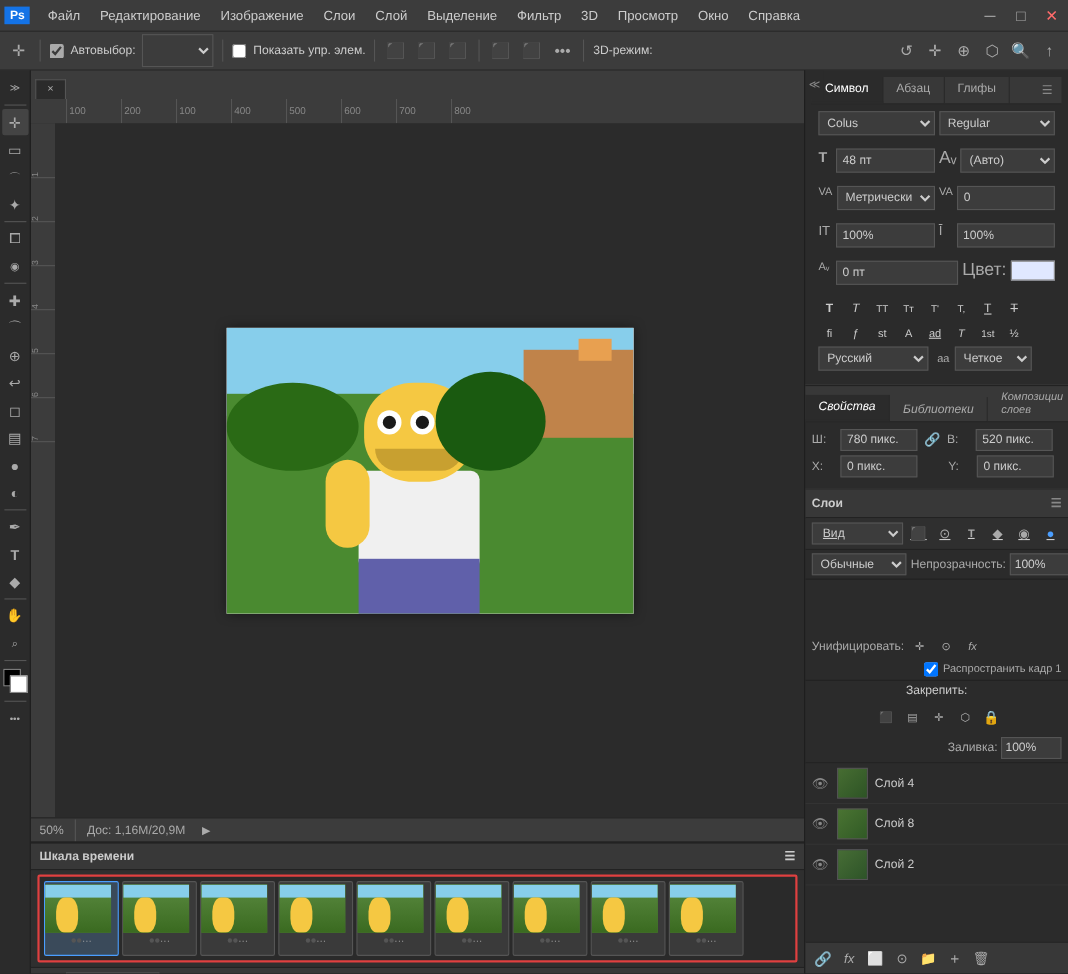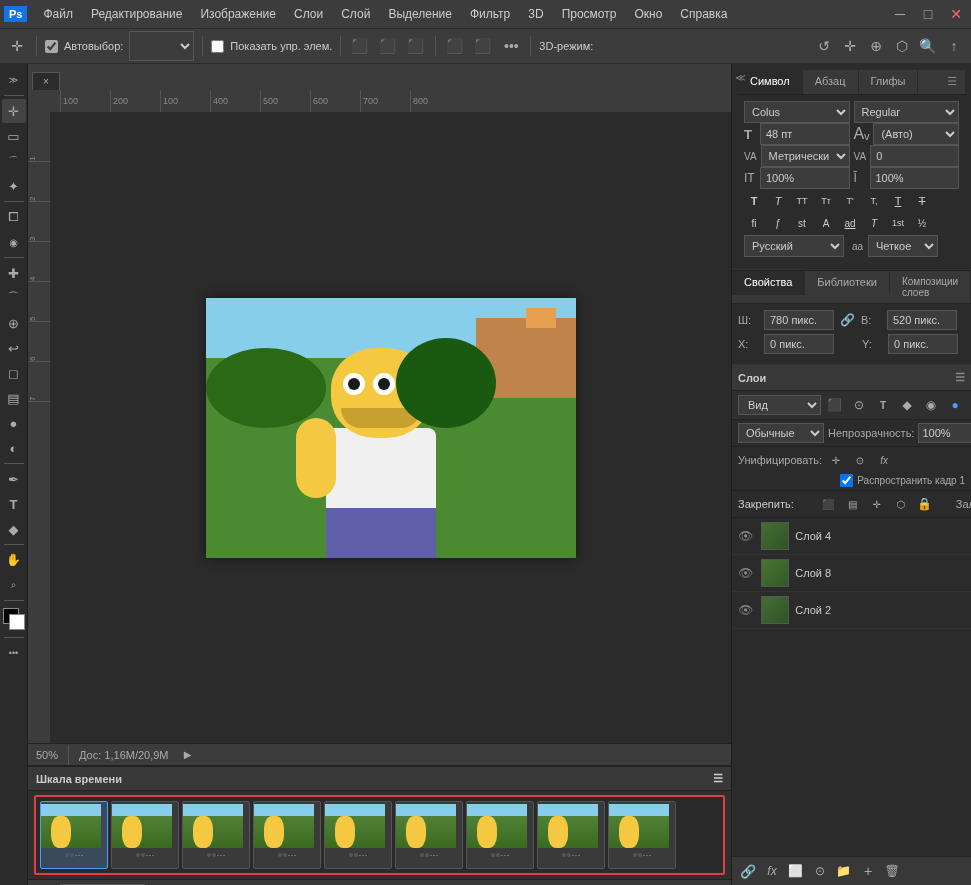--- a/index.html
+++ b/index.html
@@ -63,48 +63,48 @@
     .tl-select { background: #3c3c3c; border: 1px solid #555; color: #ccc; font-size: 11px; padding: 1px 4px; height: 18px; }
 
     
     .right-panel { width: 240px; background: #2b2b2b; border-left: 1px solid #1e1e1e; display: flex; flex-direction: column; overflow: hidden; }
     .panel-tabs { display: flex; background: #383838; border-bottom: 1px solid #222; }
     .panel-tab { padding: 5px 12px; font-size: 11px; color: #aaa; cursor: pointer; border-right: 1px solid #2a2a2a; }
     .panel-tab.active { background: #2b2b2b; color: #fff; border-bottom: 2px solid #2b2b2b; }
     .panel-menu-icon { margin-left: auto; padding: 5px 8px; color: #888; cursor: pointer; }
 
     .char-panel { padding: 6px; flex: none; border-bottom: 1px solid #333; }
-    .char-row { display: flex; align-items: center; gap: 4px; margin-bottom: 0; }
+    .char-row { display: flex; align-items: flex-start; gap: 4px; margin-bottom: 12px; }
     .char-input { background: #3c3c3c; border: 1px solid #555; color: #ccc; font-size: 11px; padding: 2px 5px; height: 22px; flex: 1; }
     .char-input-sm { width: 60px; }
     .char-label { color: #aaa; font-size: 16px; min-width: 12px; }
     .char-select { background: #3c3c3c; border: 1px solid #555; color: #ccc; font-size: 11px; padding: 1px 3px; height: 22px; flex: 1; }
     .color-swatch { width: 40px; height: 18px; background: #e0e8ff; border: 1px solid #888; cursor: pointer; }
     .char-icons-row { display: flex; align-items: center; gap: 4px; margin: 2px 0; }
     .char-icon-btn { width: 20px; height: 20px; display: flex; align-items: center; justify-content: center; color: #ccc; font-size: 11px; cursor: pointer; border-radius: 2px; }
     .lang-row { display: flex; align-items: center; gap: 4px; }
     .lang-select { background: #3c3c3c; border: 1px solid #555; color: #ccc; font-size: 11px; padding: 1px 3px; height: 22px; width: 100px; }
 
     .properties-panel { padding: 6px; border-bottom: 1px solid #333; }
     .prop-row { display: flex; align-items: center; gap: 6px; margin-bottom: 4px; }
     .prop-label { color: #aaa; font-size: 11px; width: 20px; }
     .prop-input { background: #3c3c3c; border: 1px solid #555; color: #ccc; font-size: 11px; padding: 2px 5px; height: 20px; width: 70px; }
     .link-icon { color: #aaa; font-size: 12px; cursor: pointer; }
 
     .layers-panel { flex: 1; display: flex; flex-direction: column; overflow: hidden; }
     .layers-header { display: flex; align-items: center; padding: 0 6px; height: 26px; background: #383838; border-bottom: 1px solid #222; font-size: 11px; font-weight: bold; color: #ccc; }
     .layers-header-menu { margin-left: auto; color: #888; cursor: pointer; }
-    .layers-toolbar { display: flex; align-items: flex-start; padding: 4px 6px; gap: 4px; background: #2f2f2f; border-bottom: 1px solid #222; }
+    .layers-toolbar { display: flex; align-items: flex-start; padding: 4px 6px; gap: 4px; background: #2f2f2f; border-bottom: 1px solid #222; text-decoration: underline; }
     .layers-search { background: #3c3c3c; border: 1px solid #555; color: #ccc; font-size: 11px; padding: 2px 5px; height: 20px; flex: 1; }
     .layers-icon-btn { width: 20px; height: 20px; display: flex; align-items: center; justify-content: center; color: #aaa; cursor: pointer; font-size: 12px; }
     .layers-options { display: flex; align-items: center; padding: 3px 6px; gap: 4px; border-bottom: 1px solid #222; }
     .layers-select { background: #3c3c3c; border: 1px solid #555; color: #ccc; font-size: 11px; padding: 1px 3px; height: 20px; flex: 1; }
     .layers-opacity { background: #3c3c3c; border: 1px solid #555; color: #ccc; font-size: 11px; padding: 1px 3px; height: 20px; width: 55px; }
-    .layers-unify { display: flex; align-items: center; padding: 3px 6px; gap: 4px; font-size: 11px; color: #aaa; border-bottom: 1px solid #222; flex-wrap: wrap; }
-    .layers-lock { display: flex; align-items: center; padding: 3px 6px; gap: 21px; font-size: 11px; border-bottom: 1px solid #222; }
+    .layers-unify { display: flex; align-items: center; padding: 3px 6px; gap: 4px; font-size: 11px; color: #aaa; border-bottom: 1px solid #222; flex-wrap: wrap; margin-top: 48px; }
+    .layers-lock { display: flex; align-items: center; padding: 3px 6px; gap: 8px; font-size: 11px; border-bottom: 1px solid #222; flex-direction: column; }
     .layers-fill { color: #aaa; font-size: 11px; margin-left: auto; display: flex; align-items: center; gap: 3px; }
     .layers-list { flex: 1; overflow-y: auto; background: #2b2b2b; }
     .layer-item { display: flex; align-items: center; padding: 4px 6px; gap: 6px; border-bottom: 1px solid #333; cursor: pointer; }
     .layer-thumb { width: 28px; height: 28px; background: #4a7a30; border: 1px solid #555; }
     .layer-name { flex: 1; font-size: 11px; color: #ccc; }
     .layer-eye { color: #888; font-size: 12px; cursor: pointer; margin-right: 2px; }
     .layers-bottom { display: flex; align-items: center; padding: 4px 6px; gap: 4px; background: #383838; border-top: 1px solid #222; }
     .layers-bottom-btn { width: 20px; height: 20px; display: flex; align-items: center; justify-content: center; color: #aaa; cursor: pointer; font-size: 13px; }
     .mini-icon { width: 18px; height: 18px; display: flex; align-items: center; justify-content: center; color: #888; font-size: 10px; cursor: pointer; }
   </style>
@@ -498,20 +498,26 @@
           <input type="text" class="char-input char-input-sm" value="0" style="">
         </div>
 
         <div class="char-row">
           <span class="char-label" style="font-size:12px;">IT</span>
           <input type="text" class="char-input char-input-sm" value="100%" style="">
           <span class="char-label" style="font-size:12px;">Ī</span>
           <input type="text" class="char-input char-input-sm" value="100%" style="">
         </div>
 
+        <div class="char-row">
+          <span class="char-label" style="font-size:10px;">Aᵥ</span>
+          <input type="text" class="char-input char-input-sm" value="0 пт" style="">
+          <span class="char-label">Цвет:</span>
+          <div class="color-swatch"></div>
+        </div>
 
         <div class="char-icons-row">
           <div class="char-icon-btn" style="font-weight:bold;">T</div>
           <div class="char-icon-btn" style="font-style:italic;">T</div>
           <div class="char-icon-btn" style="font-size:9px;">TT</div>
           <div class="char-icon-btn" style="font-size:9px;">Tт</div>
           <div class="char-icon-btn" style="font-size:9px;">T'</div>
           <div class="char-icon-btn" style="font-size:9px;">T,</div>
           <div class="char-icon-btn" style="text-decoration:underline;">T</div>
           <div class="char-icon-btn" style="text-decoration:line-through;">T</div>
@@ -536,21 +542,21 @@
           <span class="char-label" style="margin-left:4px; font-size:10px;">аа</span>
           <select class="lang-select" style="width:70px;">
             <option>Четкое</option>
             <option>Сильное</option>
             <option>Плавное</option>
           </select>
         </div>
       </div>
     </div>
 
-    <div style="background:#383838; display:flex; align-items:flex-start; border-top:1px solid #222; border-bottom:1px solid #222;">
+    <div style="background:#383838; display:flex; align-items:flex-end; border-top:1px solid #222; border-bottom:1px solid #222;font-style:italic;">
       <div class="panel-tab active">Свойства</div>
       <div class="panel-tab">Библиотеки</div>
       <div class="panel-tab" style="font-size:10px;">Композиции слоев</div>
 
     </div>
 
     <div class="properties-panel">
       <div class="prop-row">
         <span class="prop-label">Ш:</span>
         <input type="text" class="prop-input" value="780 пикс." style="">

